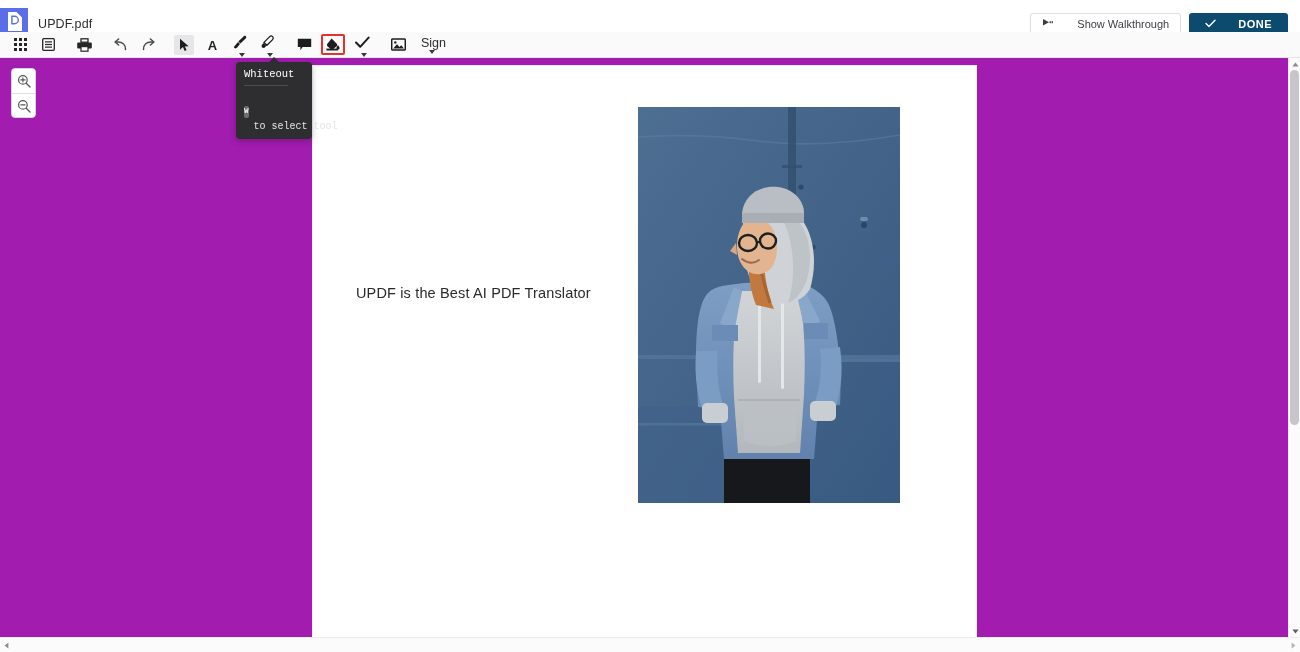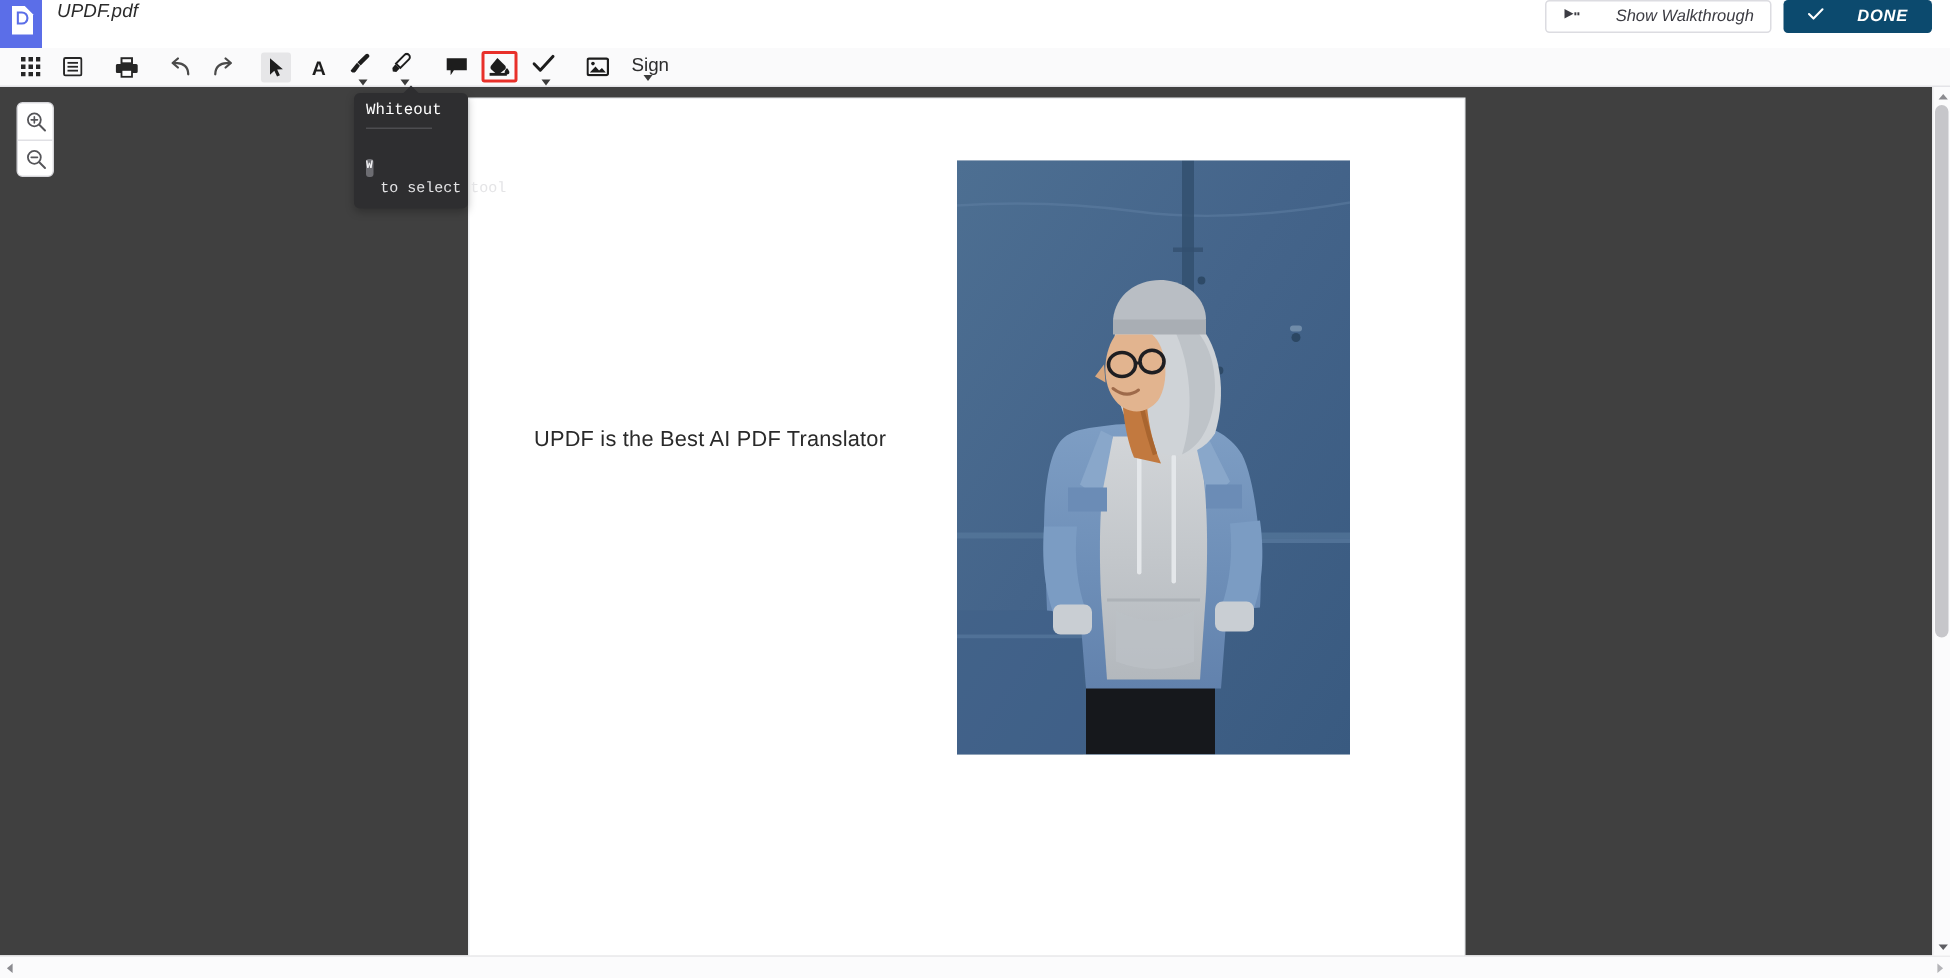--- a/index.html
+++ b/index.html
@@ -9,21 +9,21 @@
     background: #ffffff;
     overflow: hidden;
   }
   #app { position: relative; width: 1300px; height: 652px; }
 
   
   .titlebar {
     position: absolute; left: 0; top: 0; width: 1300px; height: 48px;
     background: #ffffff;
     border-bottom: 1px solid #e8e8ea;
-    display: flex; align-items: flex-start; font-style: italic;
+    display: flex; align-items: center;
   }
   .logo-box {
     width: 28px; height: 32px; background: #5b6ee8;
     display: flex; align-items: center; justify-content: center;
     flex: 0 0 auto;
   }
   .logo-glyph { display: block; }
   .doc-title {
     margin-left: 10px; font-size: 12.5px; color: #2b2b2b; letter-spacing: .1px;
   }
@@ -104,21 +104,21 @@
   .tooltip-hint { font-size: 10px; color: #e4e4e6; white-space: nowrap; margin-top: 30px; }
 
   
   .workspace {
     position: absolute; left: 0; top: 58px;
     width: 1300px; height: 579px;
     background: #ffffff;
   }
   .canvas-area {
     position: absolute; left: 0; top: 0; width: 1288px; height: 579px;
-    background: #404040; overflow: hidden;
+    background: #a21caf; overflow: hidden;
   }
   .zoom-stack {
     position: absolute; left: 11px; top: 10px;
     width: 25px;
     border: 1px solid #d6d6da; border-radius: 4px;
     background: #ffffff; overflow: hidden; z-index: 20;
   }
   .zoom-btn {
     width: 100%; height: 24px;
     display: flex; align-items: center; justify-content: center;

